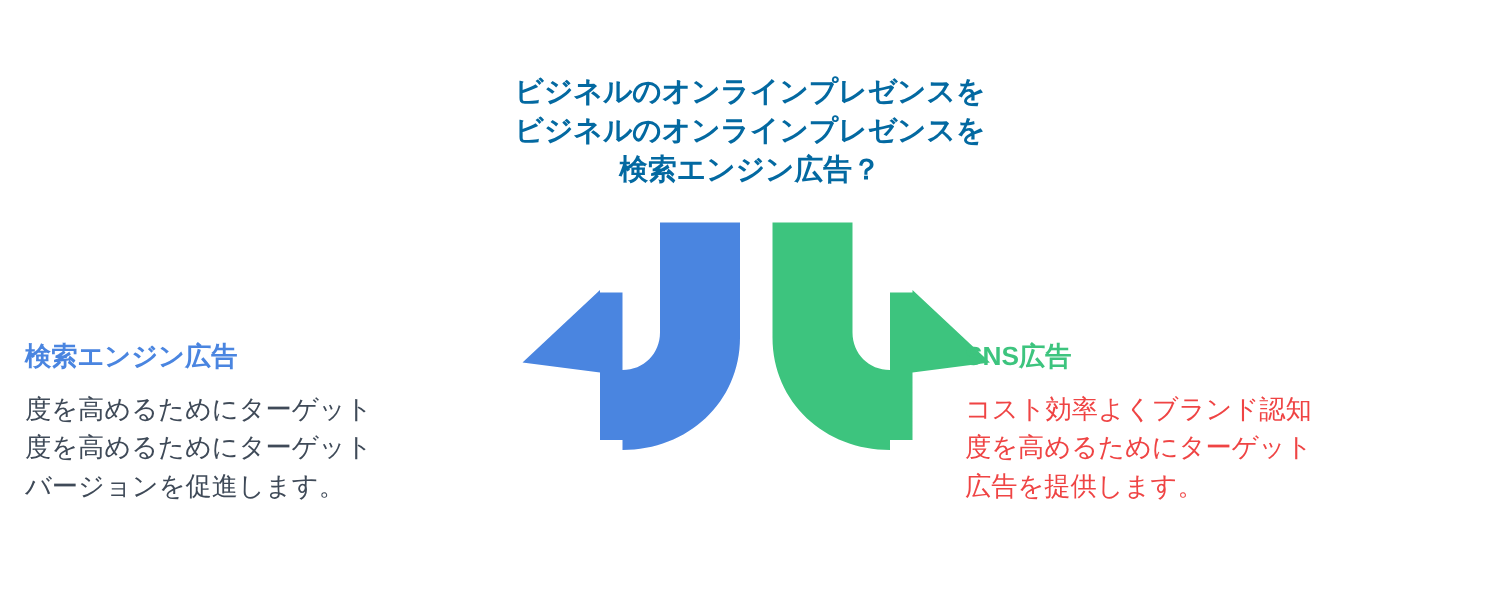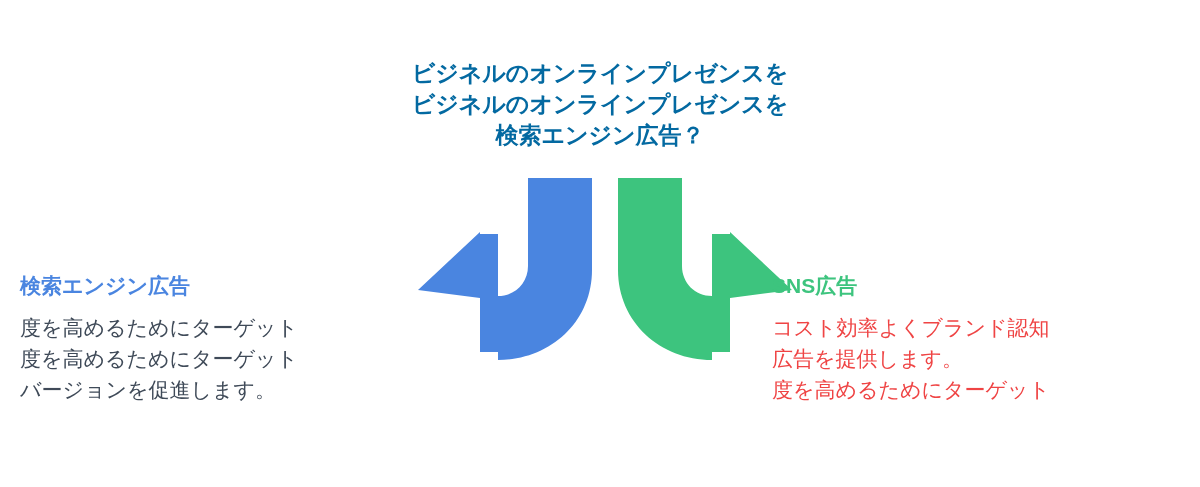--- a/index.html
+++ b/index.html
@@ -119,18 +119,18 @@
       <span class="bline">度を高めるためにターゲット</span>
       <span class="bline">度を高めるためにターゲット</span>
       <span class="bline">バージョンを促進します。</span>
     </div>
   </div>
 
   <div id="right-branch">
     <div class="branch-heading" style="color: rgb(61, 196, 126);">SNS広告</div>
     <div class="branch-body" style="color: #ef4444;">
       <span class="bline">コスト効率よくブランド認知</span>
+      <span class="bline">度を高めるためにターゲット</span>
       <span class="bline">広告を提供します。</span>
-      <span class="bline">度を高めるためにターゲット</span>
     </div>
   </div>
 
 </div>
 
 </body></html>

